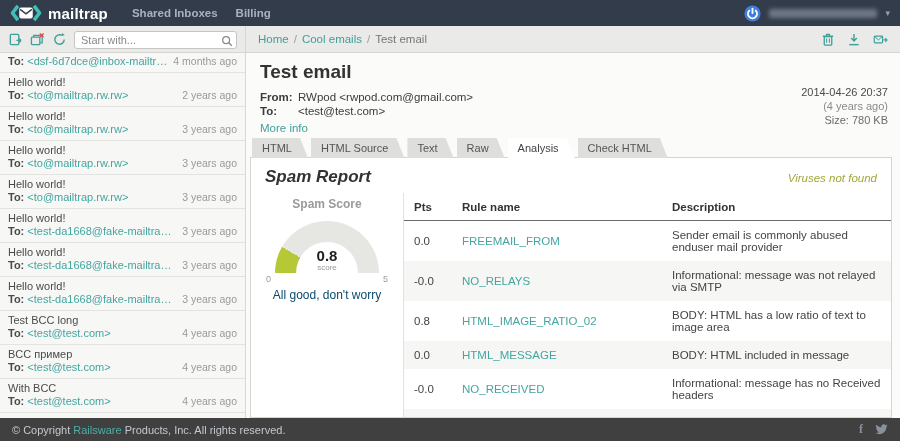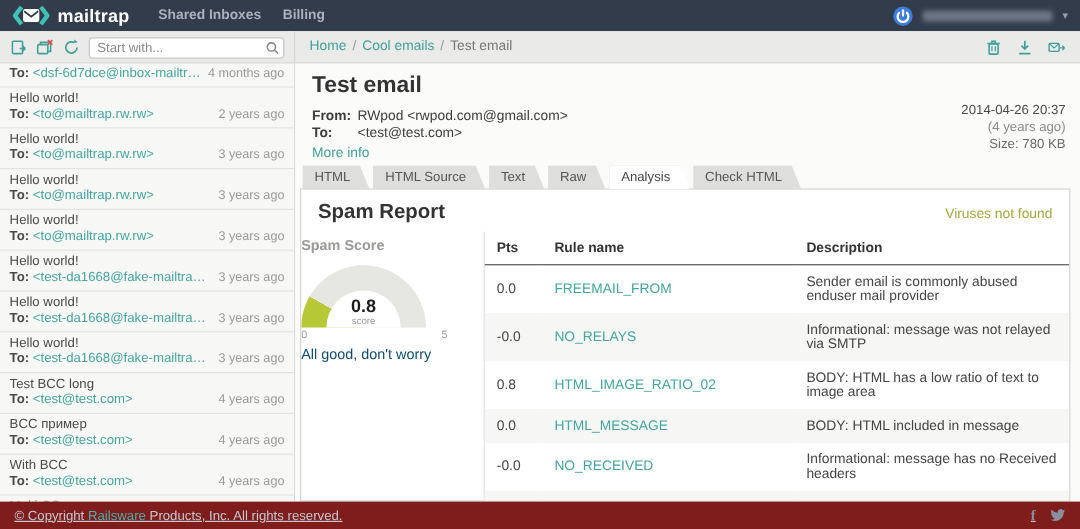--- a/index.html
+++ b/index.html
@@ -59,44 +59,44 @@
 
   
   .tabs { display:flex; padding-left:2px; flex:0 0 auto; position:relative; z-index:2; margin-bottom:-1px; }
   .tab { font-size:11px; color:#555; background:#dededc; padding:4px 16px 4px 10px; margin-right:3px; cursor:pointer;
          clip-path:polygon(0 0, calc(100% - 8px) 0, 100% 100%, 0 100%);
          filter:drop-shadow(0 -1px 0 #c9c9c7) drop-shadow(1px 0 0 #c9c9c7); }
   .tab.active { background:#fff; color:#444; }
 
   
   .panel { flex:1; min-height:0; background:#fff; border:1px solid #d4d4d2; overflow:hidden; display:flex; flex-direction:column; }
-  .panel-head { display:flex; align-items:baseline; justify-content:space-between; padding:9px 14px 6px 14px; flex:0 0 auto; }
+  .panel-head { display:flex; align-items:baseline; justify-content:space-between; padding:9px 14px 6px 14px; flex:0 0 auto;font-style:italic; }
   .spam-title { font-size:17px; font-weight:bold; color:#333; }
   .viruses { font-size:11.5px; color:#a5a63c; }
   .report-row { display:flex; flex:0 0 auto; }
-  .gauge-col { width:152px; flex:0 0 auto; display:flex; flex-direction:column; align-items:flex-start; padding-top:4px; }
+  .gauge-col { width:152px; flex:0 0 auto; display:flex; flex-direction:column; align-items:center; padding-top:4px; }
   .spam-score-label { font-size:12px; font-weight:bold; color:#9a9a98; margin-bottom:10px; }
   .gauge { width:104px; height:52px; position:relative; border-radius:104px 104px 0 0;
            background:conic-gradient(from 270deg at 50% 100%, #b6c836 0 30deg, #e6e6e3 30deg 180deg); }
   .gauge-hole { position:absolute; left:50%; bottom:0; transform:translateX(-50%); width:62px; height:31px;
                 border-radius:62px 62px 0 0; background:#fff; display:flex; flex-direction:column; align-items:center; justify-content:flex-end; }
   .score { font-size:15px; font-weight:bold; color:#1e1e1e; line-height:15px; }
   .score-caption { font-size:8px; color:#9a9a98; line-height:10px; }
   .gauge-ticks { width:122px; display:flex; justify-content:space-between; font-size:9px; color:#9a9a98; margin-top:1px; }
   .verdict { font-size:12px; color:#0c4a6e; margin-top:4px; }
   .table-col { flex:1; min-width:0; border-left:1px solid #e2e2e0; }
   table.rules { width:100%; border-collapse:collapse; font-size:11.5px; }
   table.rules th { text-align:left; font-size:11.5px; color:#333; padding:8px 10px 7px 10px; border-bottom:1px solid #6b6b69; }
   table.rules td { padding:8px 10px; color:#444; }
   table.rules tr.even td { background:#f6f6f4; }
   table.rules td.pts { width:48px; }
   table.rules td.rule { width:210px; color:#44a5a0; cursor:pointer;margin-top:44px; }
 
   
-  .footer { height:23px; background:#7f1d1d; flex:0 0 auto; display:flex; align-items:center; padding:0 12px; font-size:11px; color:#c3c8cf;text-decoration:underline; }
+  .footer { height:23px; background:#404040; flex:0 0 auto; display:flex; align-items:center; padding:0 12px; font-size:11px; color:#c3c8cf; }
   .footer .rw { color:#4cb0a8; cursor:pointer; }
   .footer-social { margin-left:auto; display:flex; align-items:center; gap:12px; }
   .fb { color:#8a919c; font-weight:bold; font-size:12px; font-family:"Liberation Serif","DejaVu Serif",serif; cursor:pointer; }
 </style>
 </head>
 <body>
 
 <div class="app">
 
   <header class="topbar">

